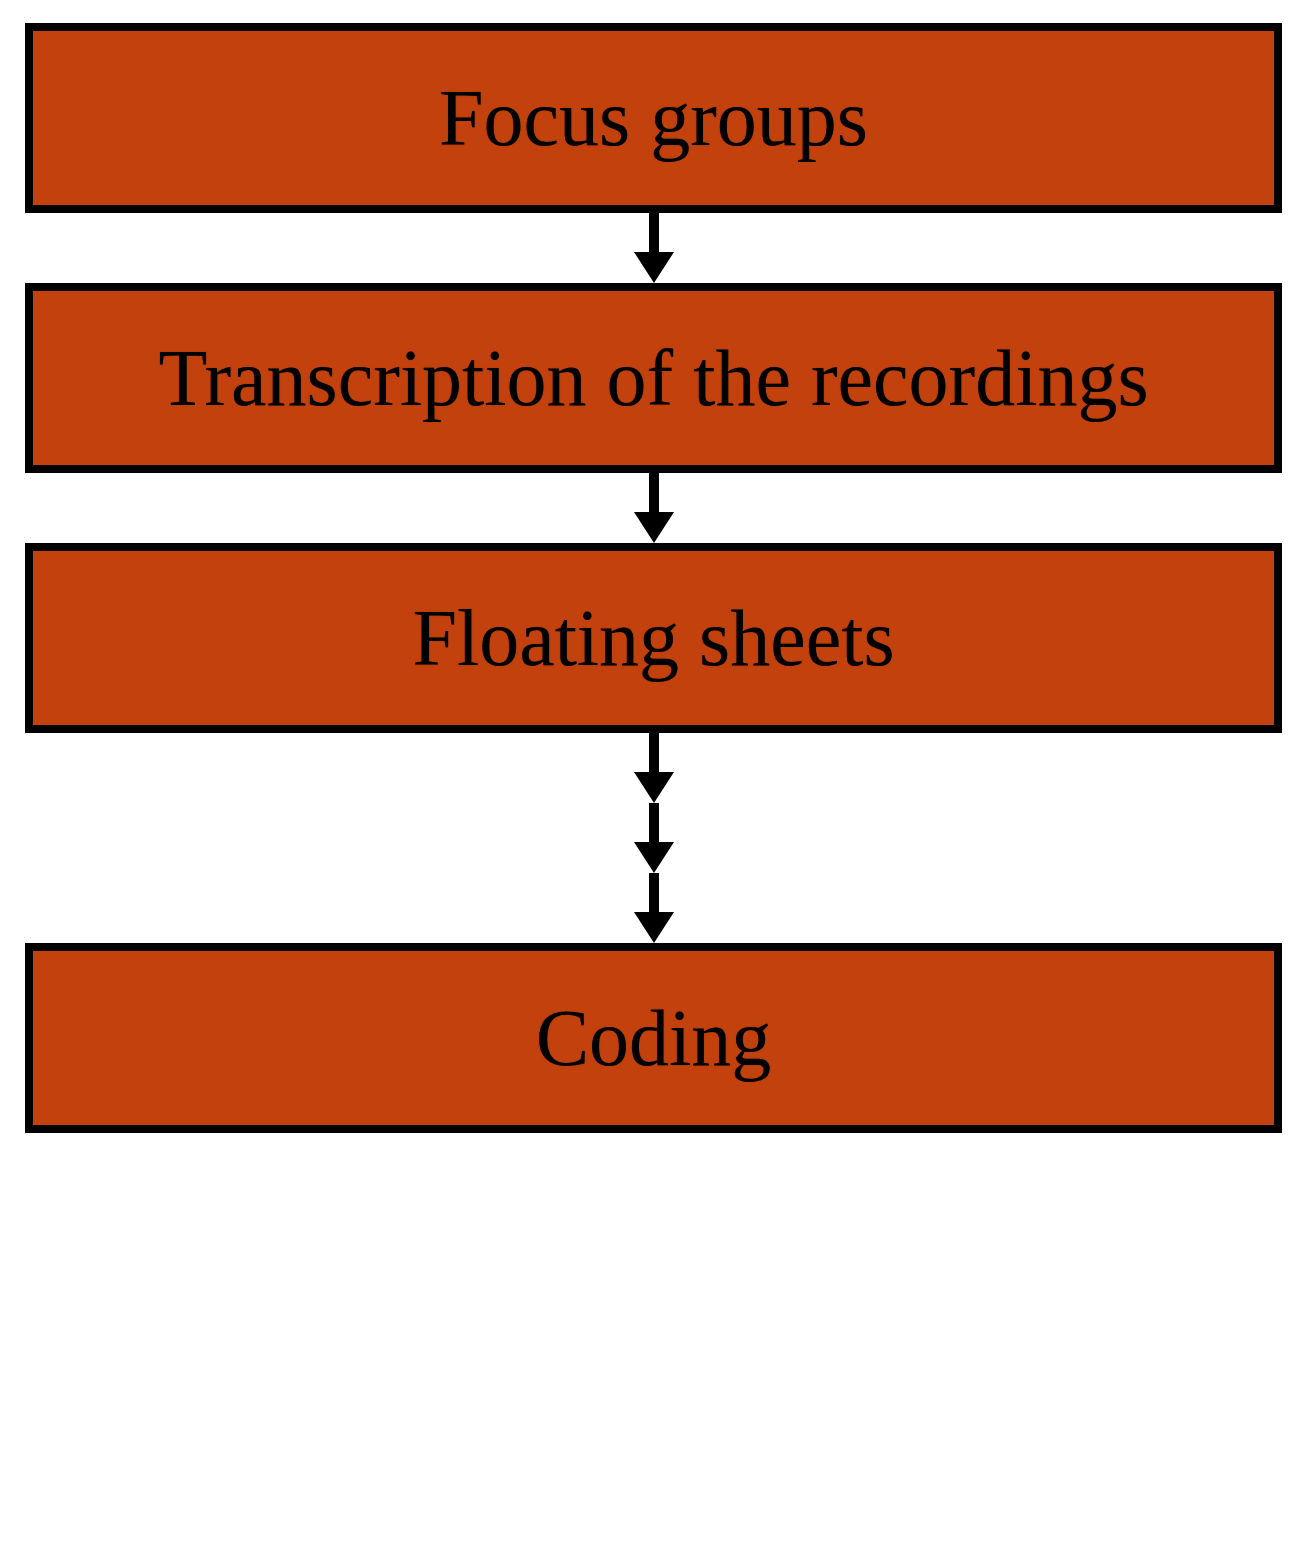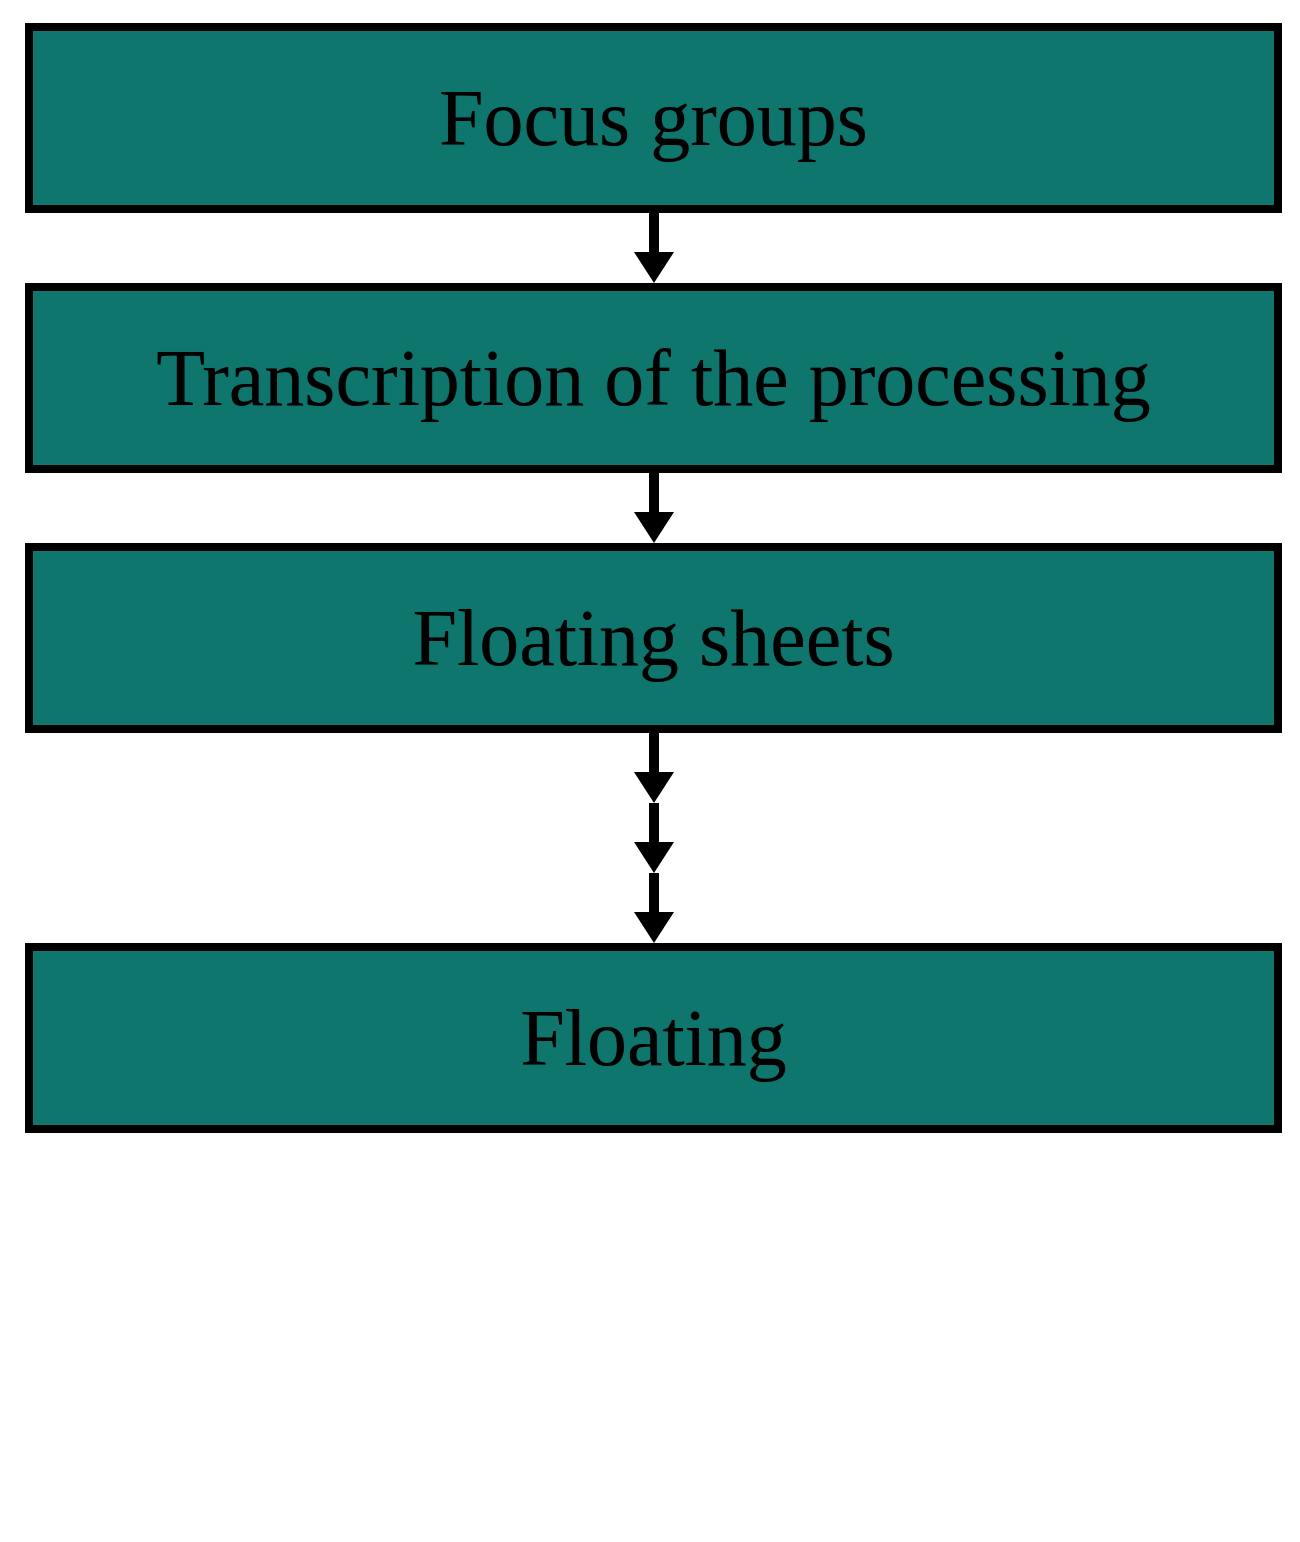--- a/index.html
+++ b/index.html
@@ -19,21 +19,21 @@
     left: 25px;
     width: 1257px;
     display: flex;
     flex-direction: column;
     align-items: stretch;
   }
   .flow-box {
     box-sizing: border-box;
     height: 190px;
     border: 8px solid #000000;
-    background: #0f766e;
+    background: #c2410c;
     display: flex;
     align-items: center;
     justify-content: center;
   }
   .flow-box .label {
     font-family: "Liberation Serif", "DejaVu Serif", serif;
     font-size: 80px;
     line-height: 1;
     color: #000000;
     white-space: nowrap;
@@ -69,21 +69,21 @@
   <div class="flow-box">
     <span class="label">Focus groups</span>
   </div>
 
   <div class="flow-arrow">
     <div class="stem"></div>
     <div class="head"></div>
   </div>
 
   <div class="flow-box">
-    <span class="label">Transcription of the processing</span>
+    <span class="label">Transcription of the recordings</span>
   </div>
 
   <div class="flow-arrow">
     <div class="stem"></div>
     <div class="head"></div>
   </div>
 
   <div class="flow-box">
     <span class="label">Floating sheets</span>
   </div>
@@ -99,16 +99,16 @@
     <div class="head"></div>
   </div>
 
 
   <div class="flow-arrow">
     <div class="stem"></div>
     <div class="head"></div>
   </div>
 
   <div class="flow-box">
-    <span class="label">Floating</span>
+    <span class="label">Coding</span>
   </div>
 
 </div>
 
 </body></html>

